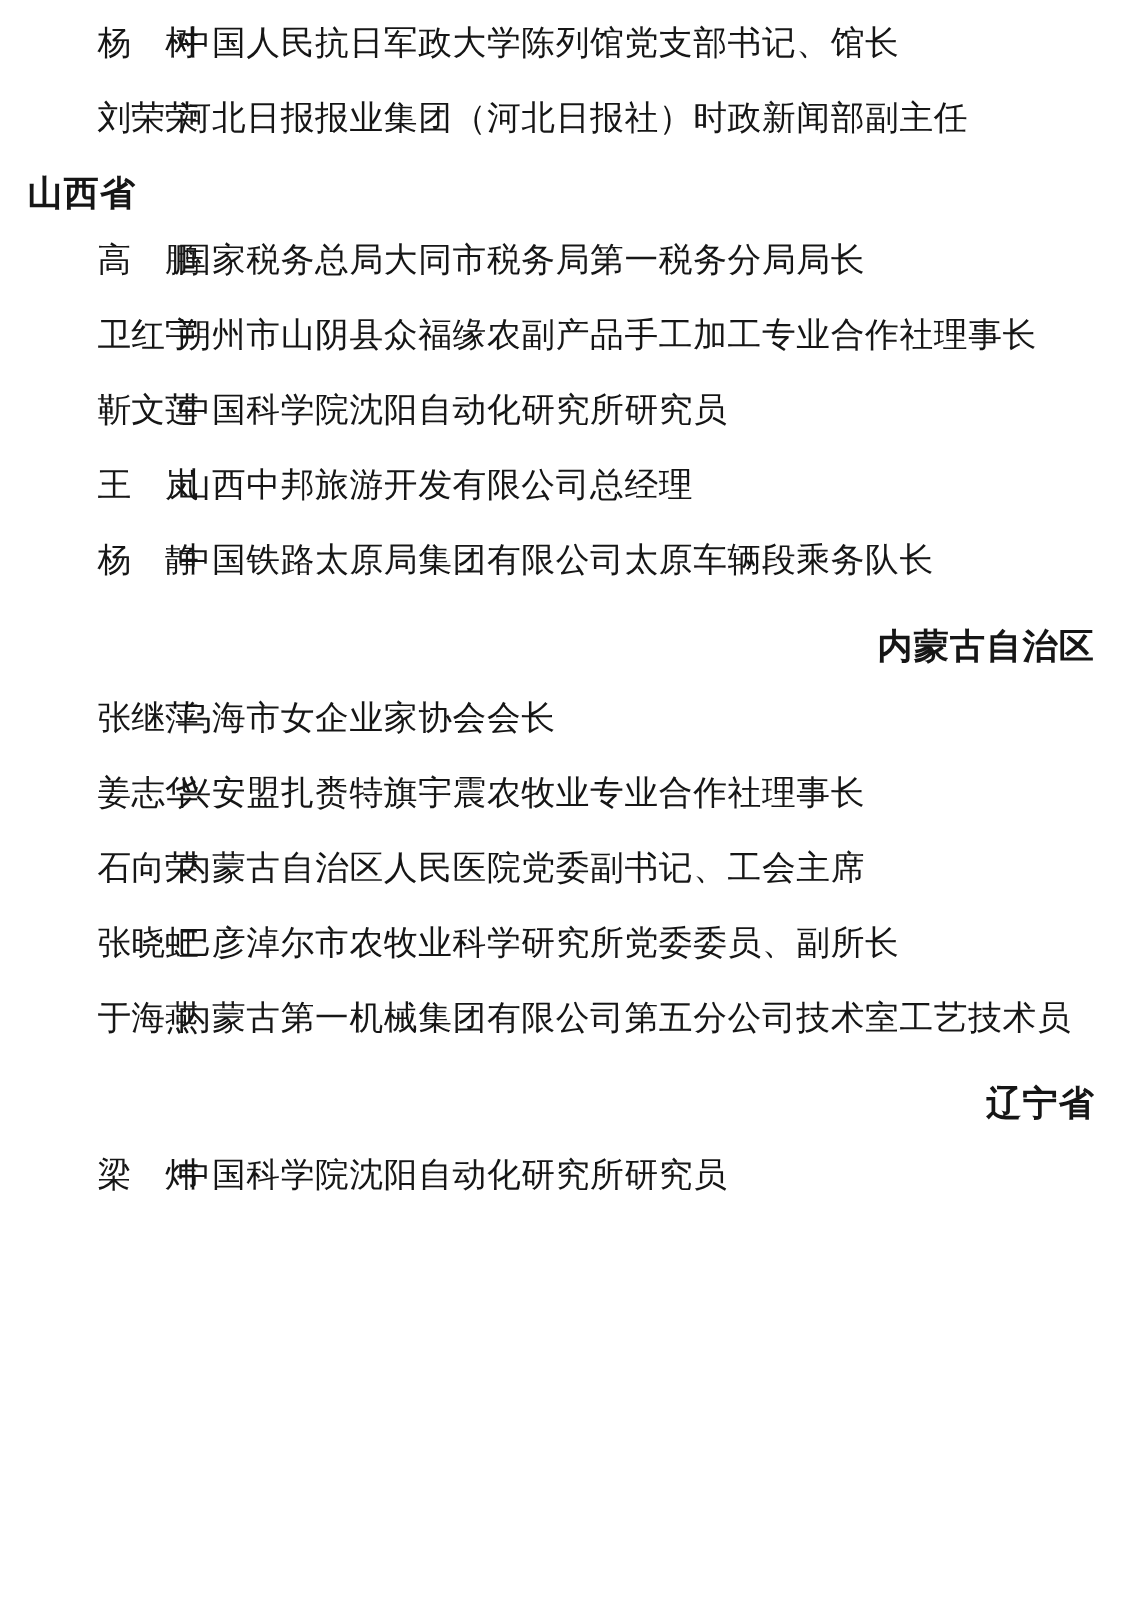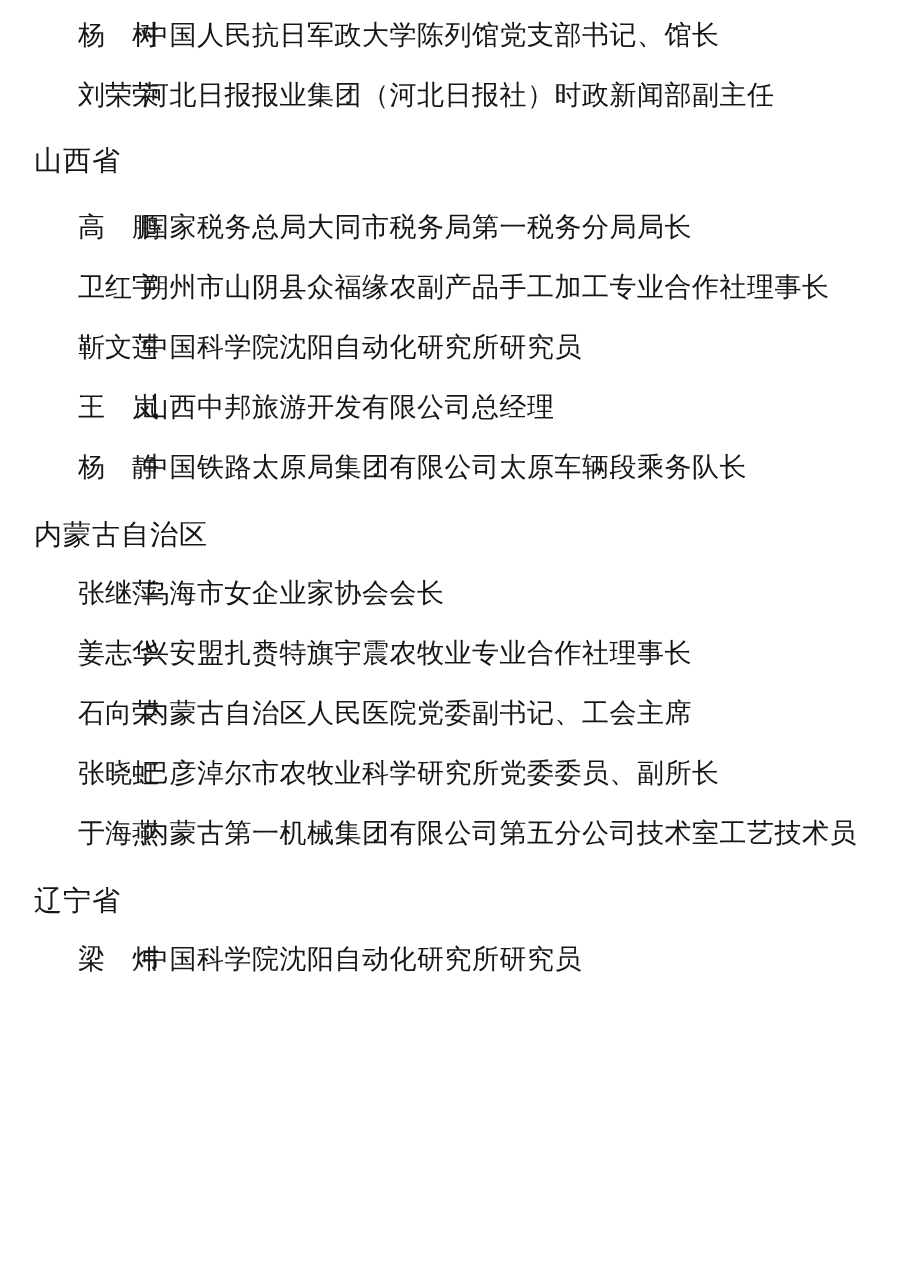--- a/index.html
+++ b/index.html
@@ -41,31 +41,32 @@
     font-size: 27px;
     line-height: 54px;
     letter-spacing: 0.5px;
     text-align: justify;
     text-justify: inter-character;
     font-family: "DejaVu Serif", "Liberation Serif", serif;
   }
   .region {
     font-size: 28px;
     line-height: 54px;
-    font-weight: normal;
-    margin: 12px;
+    font-weight: bold;
+    margin: 0;
     padding-left: 6px;
     letter-spacing: 1px;
     font-family: "DejaVu Sans", "Liberation Sans", sans-serif;
   }
   .region.gap-top {
     margin-top: 14px;
   }
   .region.gap-bottom {
     margin-bottom: 4px;
+    text-align: right;
   }
 </style>
 </head>
 <body>
 
 <div class="page">
 
   <div>
     <div class="entry">
       <div class="name">杨　树</div>

